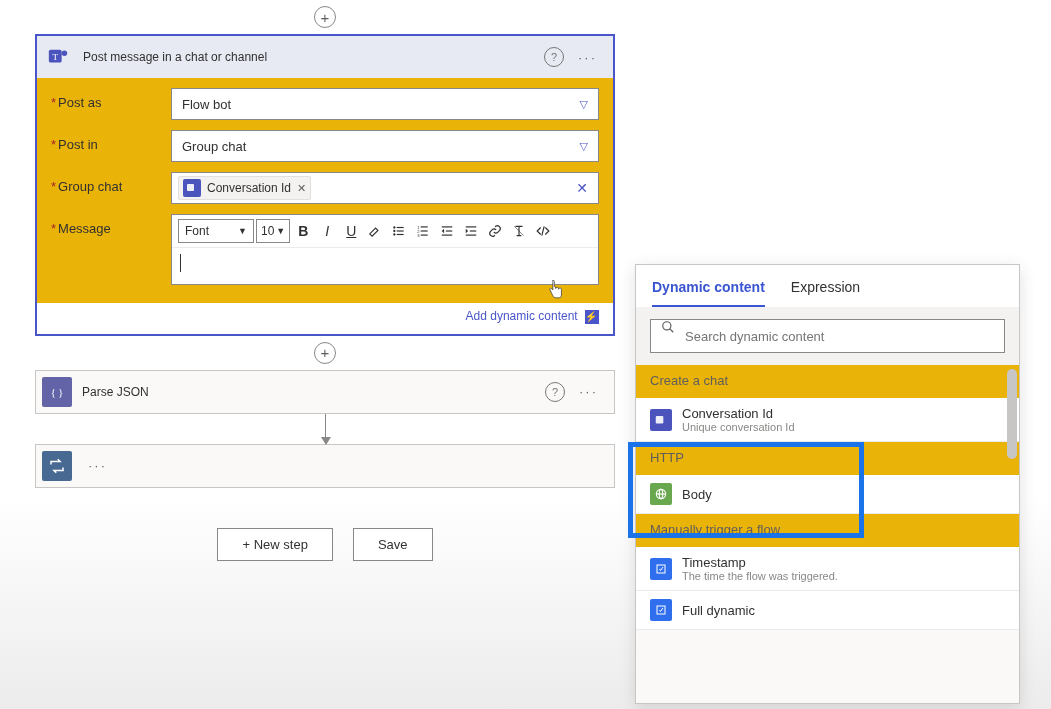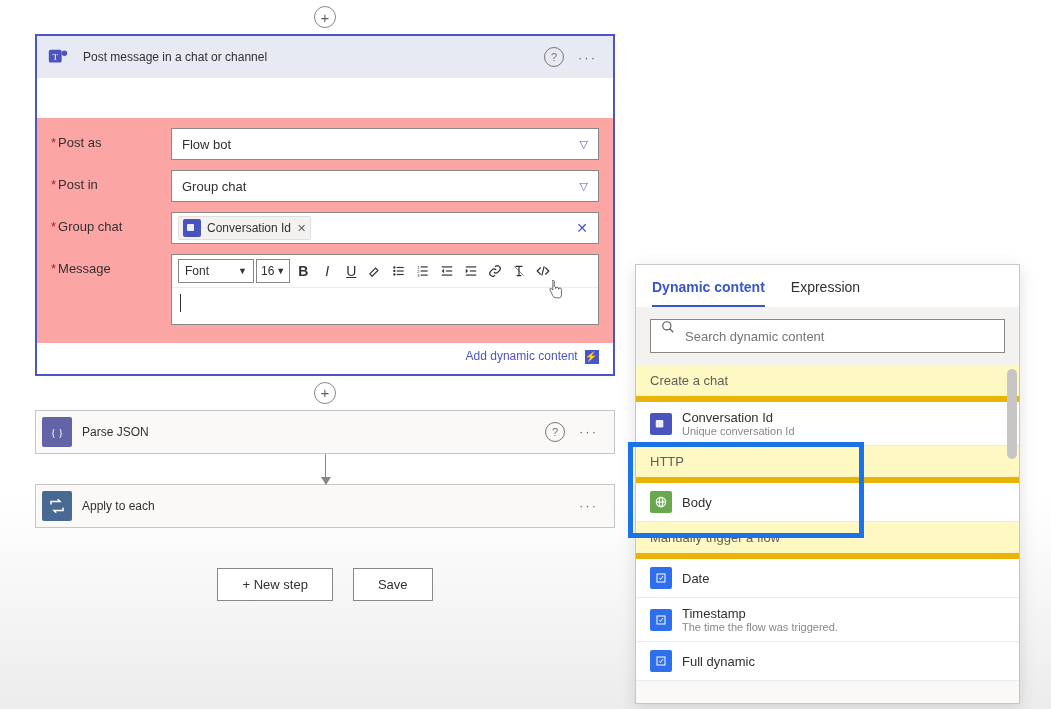--- a/index.html
+++ b/index.html
@@ -52,21 +52,21 @@
     flex-shrink:0;
   }
   .hdr-title { flex: 1; font-size: 12px; }
   .hdr-help {
     width:20px;height:20px;border:1px solid currentColor;border-radius:50%;
     display:flex;align-items:center;justify-content:center;font-size:11px;
     margin-right:8px;cursor:pointer;color:#777;
   }
   .hdr-teams .hdr-help{color:#777;}
   .hdr-ellipsis { cursor:pointer; padding:0 6px; letter-spacing:2px; color:#605e5c;}
-  .card-body { padding: 10px 14px 8px 14px; background:#fca5a5;margin-top:40px; }
+  .card-body { padding: 10px 14px 8px 14px; background:#eab308; }
   .form-row { display:flex; align-items:flex-start; margin-bottom:10px; }
   .form-label { width:120px; padding-top:7px; font-size:13px; color:#323130; }
   .form-label .req { color:#a4262c; margin-right:2px;}
   .form-control { flex:1; }
   .select {
     border:1px solid #8a8886; height:32px; display:flex; align-items:center;
     padding:0 10px; justify-content:space-between; cursor:pointer; background:#fff;
   }
   .chev { color:#4A55CA; font-size:11px;}
   .token-input {
@@ -126,22 +126,22 @@
   .dyn-tabs{display:flex;padding:14px 16px 0 16px;gap:26px;background:#fff;}
   .dyn-tab{font-size:14px;padding-bottom:10px;cursor:pointer;color:#323130;}
   .dyn-tab.active{color:#3955d0;border-bottom:2px solid #3955d0;font-weight:600;}
   .dyn-search-wrap{padding:12px 14px;background:#f3f2f1;}
   .dyn-search{
     border:1px solid #8a8886;background:#fff;height:34px;display:flex;
     padding:0 10px;gap:8px;
   }
   .dyn-search input{border:none;outline:none;flex:1;font-size:13px;font-family:inherit;}
   .dyn-body{flex:1;overflow:hidden;background:#faf9f8;position:relative;}
-  .dyn-group-hdr{padding:8px 14px;font-size:13px;color:#605e5c;background:#fef9c3;
-    border-bottom:6px solid #eab308;}
+  .dyn-group-hdr{padding:8px 14px;font-size:13px;color:#605e5c;background:#eab308;
+    border-bottom:2px solid #eab308;}
   .dyn-item{
     display:flex;align-items:center;padding:8px 14px;background:#fff;
     border-bottom:1px solid #edebe9;cursor:pointer;
   }
   .dyn-ic{width:22px;height:22px;border-radius:2px;margin-right:10px;flex-shrink:0;
     display:flex;align-items:center;justify-content:center;}
   .dyn-ic.teams{background:#4b53bc;}
   .dyn-ic.http{background:#6aa84f;}
   .dyn-ic.trig{background:#2F6FED;}
   .dyn-txt{display:flex;flex-direction:column;}
@@ -221,21 +221,21 @@
       <div class="form-row">
         <div class="form-label"><span class="req">*</span><span>Message</span></div>
         <div class="form-control">
           <div class="rte">
             <div class="rte-toolbar">
               <div class="rte-font">
                   <span>Font</span>
                   <span style="font-size:9px">▼</span>
                 </div>
               <div class="rte-size">
-                  <span>16</span>
+                  <span>10</span>
                   <span style="font-size:9px;margin-left:2px">▼</span>
                 </div>
               <div class="rte-btn">
                   <b>B</b>
                 </div>
               <div class="rte-btn">
                   <i>I</i>
                 </div>
               <div class="rte-btn">
                   <u>U</u>
@@ -332,21 +332,20 @@
 
   <div class="arrow-down"></div>
 
   <div class="card">
     <div class="card-header" style="background:#faf9f8;">
       <div class="hdr-icon" style="background:#486991">
         <svg width="18" height="18" viewBox="0 0 24 24">
             <path d="M4 10V6h12l-3-3M20 14v4H8l3 3" fill="none" stroke="#fff" stroke-width="2"></path>
           </svg>
       </div>
-      <div class="hdr-title">Apply to each</div>
       <div class="hdr-ellipsis">···</div>
     </div>
   </div>
 
   <div class="step-row">
     <button class="step-btn">+ New step</button>
     <button class="step-btn">Save</button>
   </div>
 
 </div>
@@ -399,43 +398,32 @@
 
     <div class="dyn-group-hdr">Manually trigger a flow</div>
     <div class="dyn-item">
       <div class="dyn-ic trig">
         <svg width="12" height="12" viewBox="0 0 24 24">
             <rect x="4" y="4" width="16" height="16" fill="none" stroke="#fff" stroke-width="2"></rect>
             <polyline points="9,12 11,15 16,8" fill="none" stroke="#fff" stroke-width="2"></polyline>
           </svg>
       </div>
       <div class="dyn-txt">
-        <div class="dyn-title">Date</div>
+        <div class="dyn-title">Timestamp</div>
+        <div class="dyn-desc">The time the flow was triggered.</div>
       </div>
     </div>
     <div class="dyn-item">
       <div class="dyn-ic trig">
         <svg width="12" height="12" viewBox="0 0 24 24">
             <rect x="4" y="4" width="16" height="16" fill="none" stroke="#fff" stroke-width="2"></rect>
             <polyline points="9,12 11,15 16,8" fill="none" stroke="#fff" stroke-width="2"></polyline>
           </svg>
       </div>
       <div class="dyn-txt">
-        <div class="dyn-title">Timestamp</div>
-        <div class="dyn-desc">The time the flow was triggered.</div>
-      </div>
-    </div>
-    <div class="dyn-item">
-      <div class="dyn-ic trig">
-        <svg width="12" height="12" viewBox="0 0 24 24">
-            <rect x="4" y="4" width="16" height="16" fill="none" stroke="#fff" stroke-width="2"></rect>
-            <polyline points="9,12 11,15 16,8" fill="none" stroke="#fff" stroke-width="2"></polyline>
-          </svg>
-      </div>
-      <div class="dyn-txt">
         <div class="dyn-title">Full dynamic</div>
       </div>
     </div>
   </div>
 </div>
 
 <div class="highlight-box" style="left:628px; top:442px; width:236px; height:96px;"></div>
 
 <div class="cursor-hand" style="left:546px; top:280px;">
   <svg width="18" height="20" viewBox="0 0 24 28">

